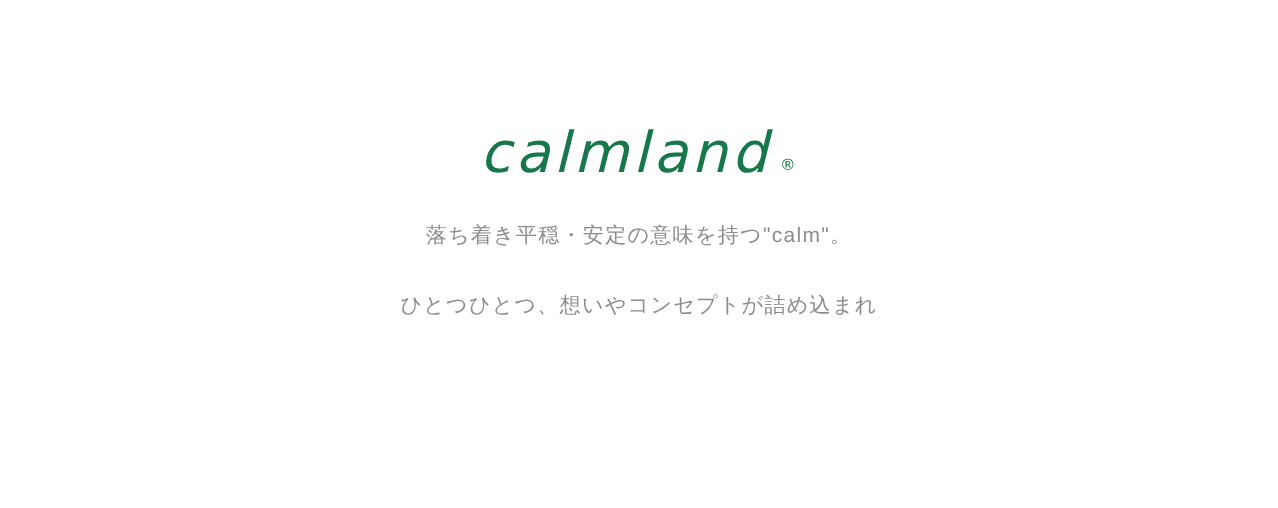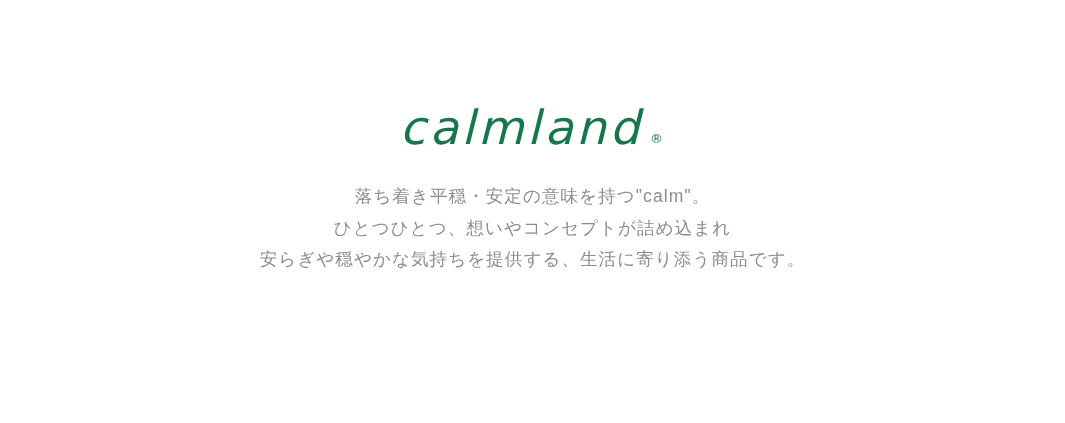--- a/index.html
+++ b/index.html
@@ -73,38 +73,37 @@
     color: #8c8c8c;
     font-size: 17.5px;
     line-height: 1;
     letter-spacing: 1.1px;
     text-align: center;
     white-space: nowrap;
     font-weight: 400;
   }
 
   .tagline-line + .tagline-line {
-    margin-top: 14px;
+    margin-top: 40px;
   }
 
   .spacer-bottom {
     flex: 1 1 auto;
   }
 </style>
 </head>
 <body>
 
 <div class="brand-panel">
 
   <div class="logo-block">
     <span class="logo-wordmark">calmland</span>
     <span class="logo-rmark">®</span>
   </div>
 
   <div class="tagline-block">
     <div class="tagline-line">落ち着き平穏・安定の意味を持つ"calm"。</div>
     <div class="tagline-line">ひとつひとつ、想いやコンセプトが詰め込まれ</div>
-    <div class="tagline-line">安らぎや穏やかな気持ちを提供する、生活に寄り添う商品です。</div>
   </div>
 
   <div class="spacer-bottom"></div>
 
 </div>
 
 </body></html>

